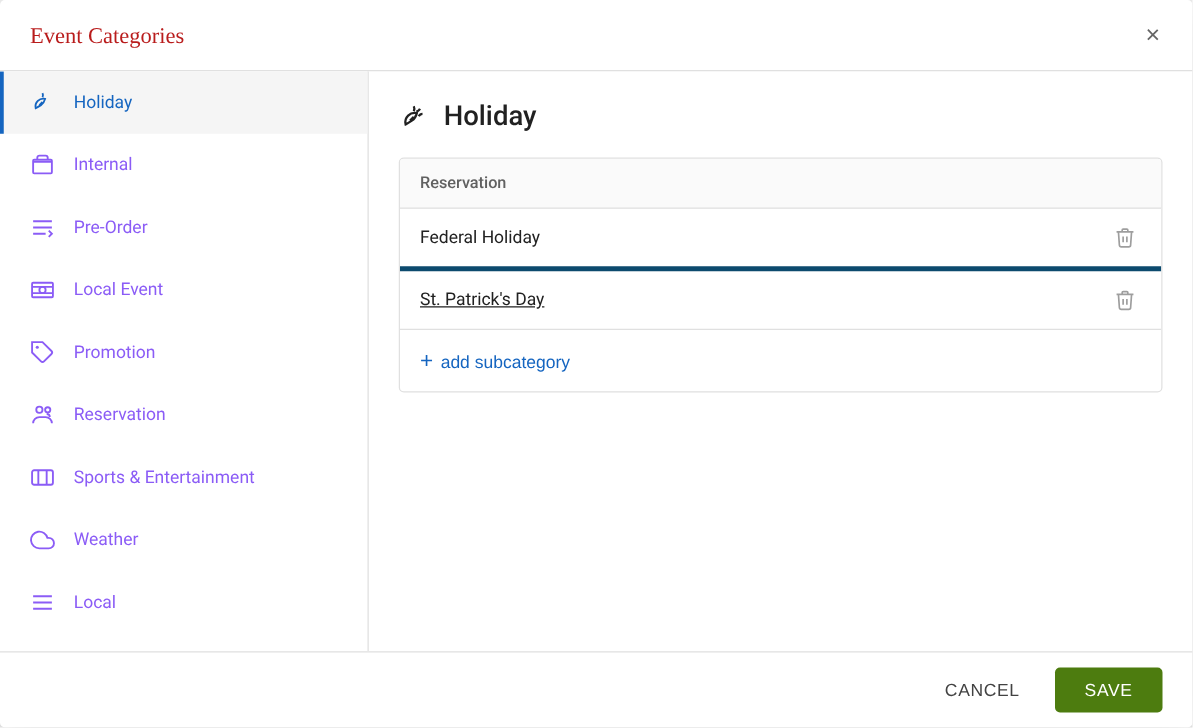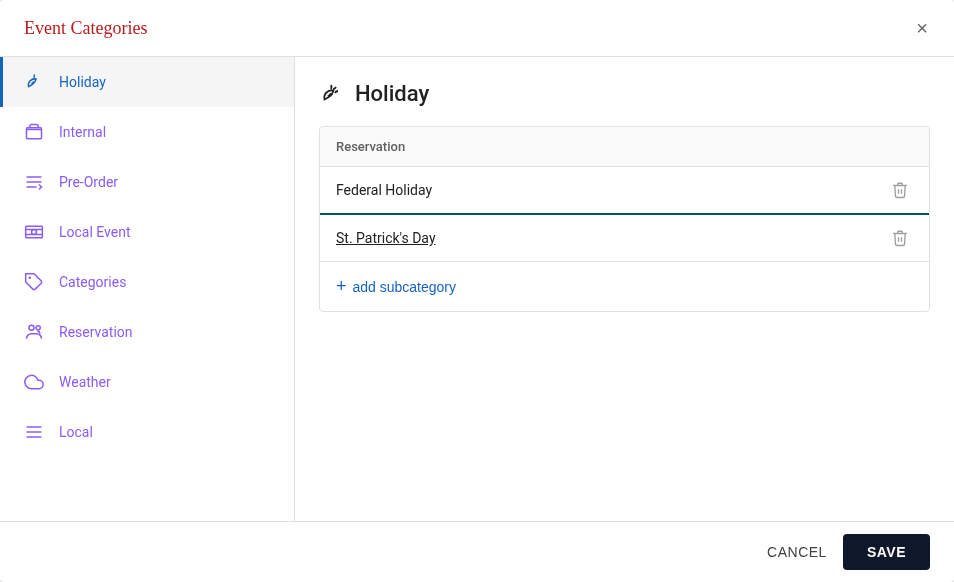--- a/index.html
+++ b/index.html
@@ -103,21 +103,21 @@
       font-weight: 500;
       color: #616161;
       background: #fafafa;
       border-bottom: 1px solid #e0e0e0;
     }
     .subcategory-row {
       display: flex;
       align-items: center;
       justify-content: space-between;
       padding: 12px 16px;
-      border-bottom: 2px solid #0c4a6e;
+      border-bottom: 4px solid #0c4a6e;
       font-size: 14px;
       color: #212121;
     }
     .subcategory-row:last-of-type { border-bottom: none; text-decoration: underline; }
     .delete-btn {
       background: none;
       border: none;
       cursor: pointer;
       color: #9e9e9e;
       font-size: 18px;
@@ -137,41 +137,42 @@
       font-size: 14px;
       display: flex;
       align-items: center;
       gap: 6px;
       padding: 4px 0;
     }
     .dialog-footer {
       display: flex;
       align-items: center;
       justify-content: flex-end;
+      gap: 12px;
       padding: 12px 24px;
       border-top: 1px solid #e0e0e0;
       flex-shrink: 0;
     }
     .btn-cancel {
       background: none;
       border: none;
       cursor: pointer;
       color: #424242;
       font-size: 14px;
       font-weight: 500;
       padding: 8px 16px;
       letter-spacing: 0.5px;
     }
     .btn-save {
-      background: #0f172a;
+      background: #4d7c0f;
       color: #fff;
       border: none;
       cursor: pointer;
       font-size: 14px;
-      font-weight: 700;
+      font-weight: 400;
       padding: 10px 24px;
       border-radius: 4px;
       letter-spacing: 0.5px;
     }
 
     
     svg { display: block; }
   </style>
 </head>
 <body>
@@ -223,32 +224,41 @@
           </span>
           <span>Local Event</span>
         </div>
         <div class="sidebar-item">
           <span class="sidebar-icon">
             <svg width="20" height="20" viewBox="0 0 24 24" fill="none" stroke="currentColor" stroke-width="1.8">
               <path d="M20.59 13.41l-7.17 7.17a2 2 0 0 1-2.83 0L2 12V2h10l8.59 8.59a2 2 0 0 1 0 2.82z"></path>
               <circle cx="7" cy="7" r="1.5" fill="currentColor" stroke="none"></circle>
             </svg>
           </span>
-          <span>Categories</span>
+          <span>Promotion</span>
         </div>
         <div class="sidebar-item">
           <span class="sidebar-icon">
             <svg width="20" height="20" viewBox="0 0 24 24" fill="none" stroke="currentColor" stroke-width="1.8">
               <circle cx="9" cy="7" r="3"></circle>
               <path d="M3 20c0-3.3 2.7-6 6-6h6c3.3 0 6 2.7 6 6"></path>
               <path d="M16 11c1.7 0 3 1.3 3 3"></path>
               <circle cx="17" cy="7" r="2.5"></circle>
             </svg>
           </span>
           <span>Reservation</span>
+        </div>
+        <div class="sidebar-item">
+          <span class="sidebar-icon">
+            <svg width="20" height="20" viewBox="0 0 24 24" fill="none" stroke="currentColor" stroke-width="1.8">
+              <rect x="2" y="5" width="20" height="14" rx="2"></rect>
+              <path d="M8 5v14M16 5v14"></path>
+            </svg>
+          </span>
+          <span>Sports &amp; Entertainment</span>
         </div>
         <div class="sidebar-item">
           <span class="sidebar-icon">
             <svg width="20" height="20" viewBox="0 0 24 24" fill="none" stroke="currentColor" stroke-width="1.8">
               <path d="M18 10h-1.26A8 8 0 1 0 9 20h9a5 5 0 0 0 0-10z"></path>
             </svg>
           </span>
           <span>Weather</span>
         </div>
         <div class="sidebar-item">

